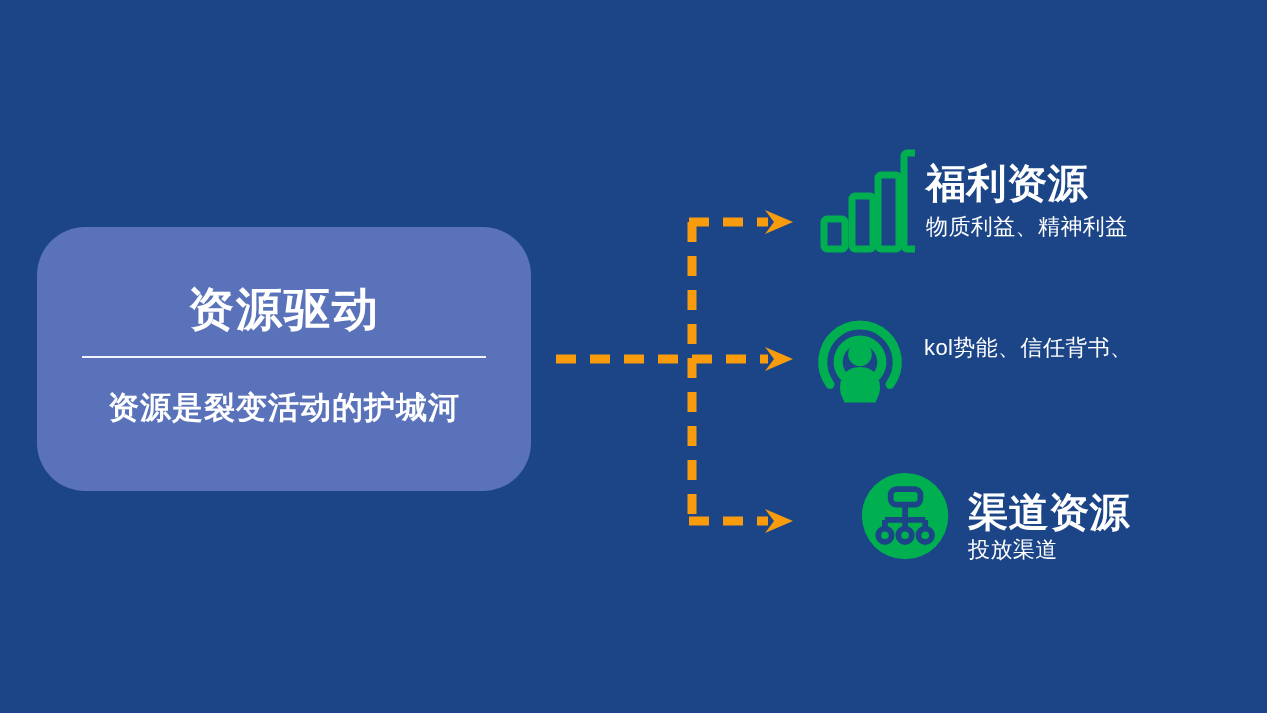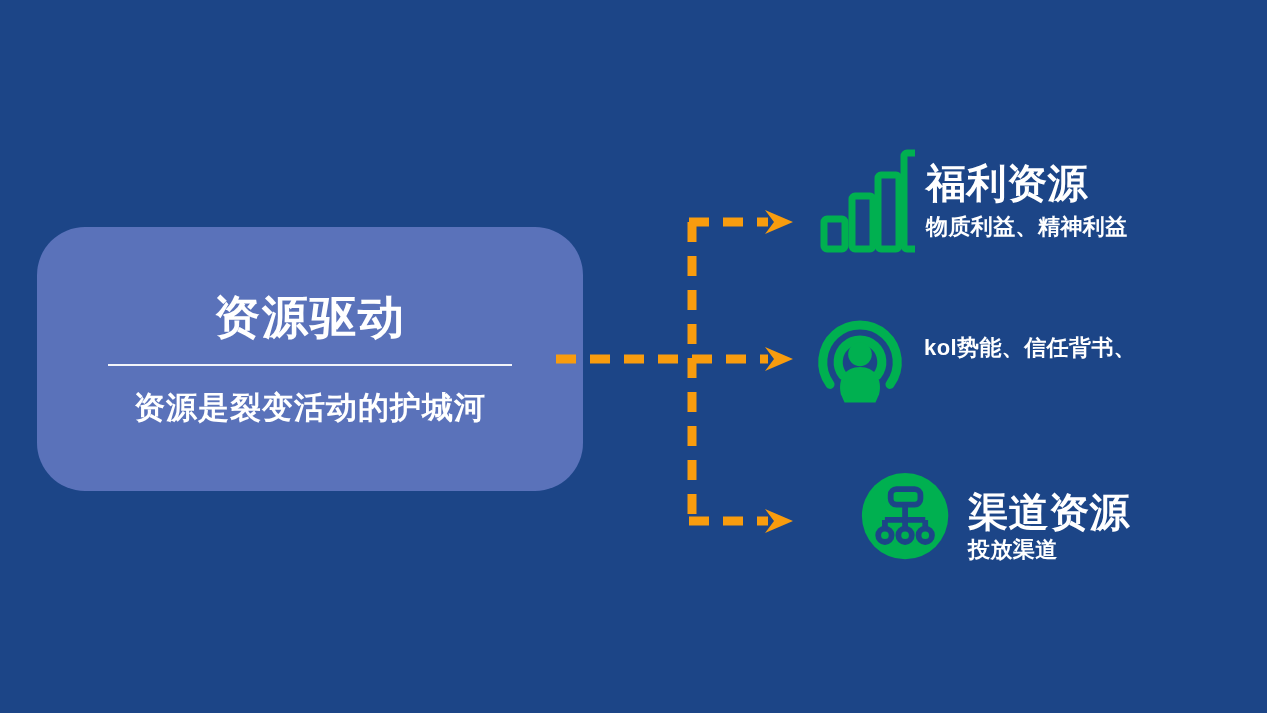--- a/index.html
+++ b/index.html
@@ -16,21 +16,21 @@
     overflow: hidden;
     font-family: "Liberation Sans", "DejaVu Sans", sans-serif;
     -webkit-font-smoothing: antialiased;
   }
 
   
   #hero-card {
     position: absolute;
     left: 37px;
     top: 227px;
-    width: 546px;
+    width: 494px;
     height: 264px;
     background: #5a72ba;
     border-radius: 48px;
     box-sizing: border-box;
     display: flex;
     flex-direction: column;
     align-items: center;
     justify-content: center;
   }
   #hero-title {
@@ -49,21 +49,21 @@
     opacity: 0.92;
     margin: 0 0 24px 0;
     border: 0;
   }
   #hero-subtitle {
     color: #ffffff;
     font-size: 31px;
     font-weight: bold;
     letter-spacing: 1px;
     line-height: 1.15;
-    margin: 0;
+    margin: 8px;
     text-align: center;
   }
 
   
   #connector {
     position: absolute;
     left: 556px;
     top: 200px;
     width: 250px;
     height: 345px;
@@ -101,21 +101,21 @@
     font-size: 40px;
     font-weight: bold;
     line-height: 1.12;
     letter-spacing: 0.5px;
     white-space: nowrap;
     margin: 0;
   }
   .item-sub {
     color: #ffffff;
     font-size: 22px;
-    font-weight: bold;
+    font-weight: normal;
     line-height: 1.33;
     letter-spacing: 0.4px;
     white-space: nowrap;
     margin: 6px 0 0 0;
   }
   #item-row-1 .item-text { margin-left: 14px; padding-top: 4px; }
   #item-row-1 .item-sub { margin-top: 10px; }
   #item-row-2 .item-text { margin-left: 11px; padding-top: 6px; }
   #item-row-2 .item-sub { margin-top: 8px; }
 </style>

